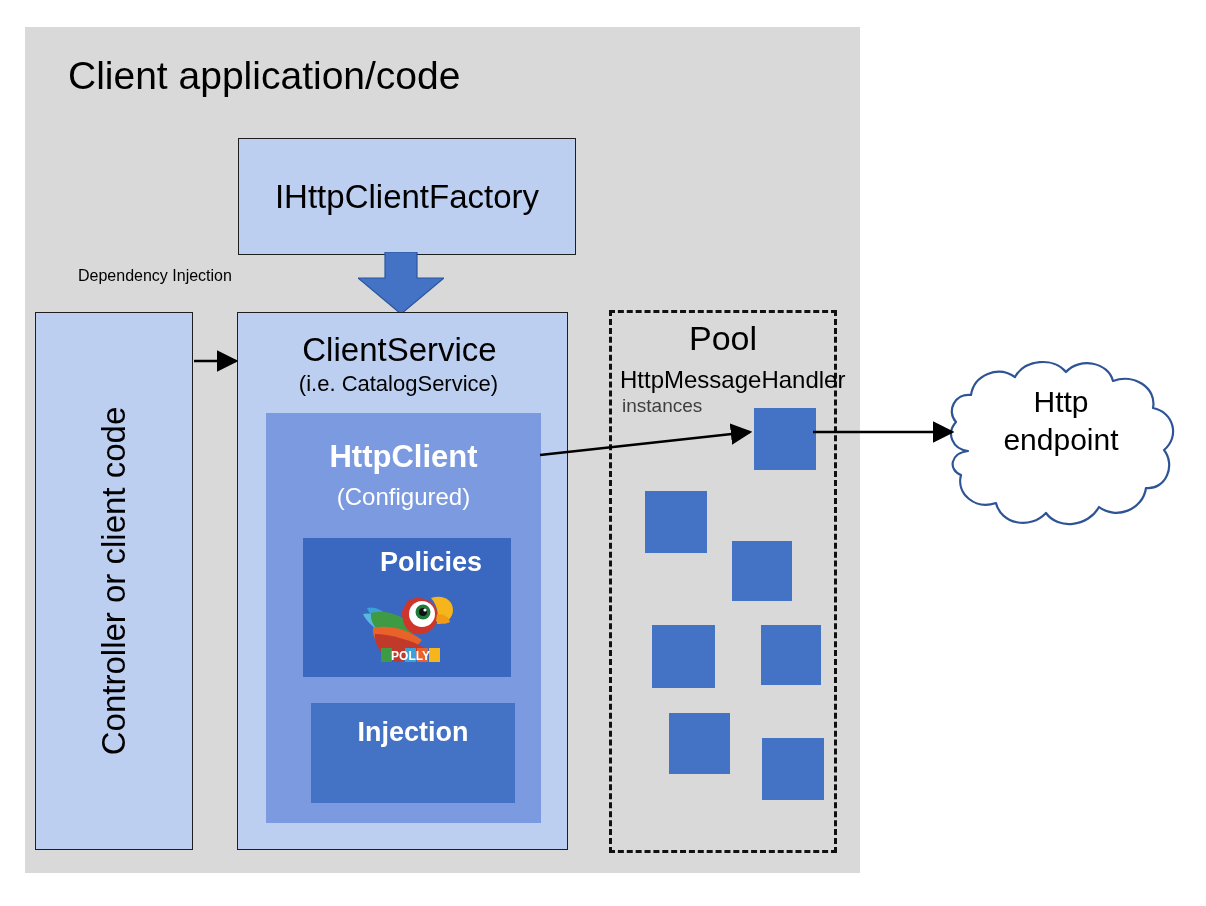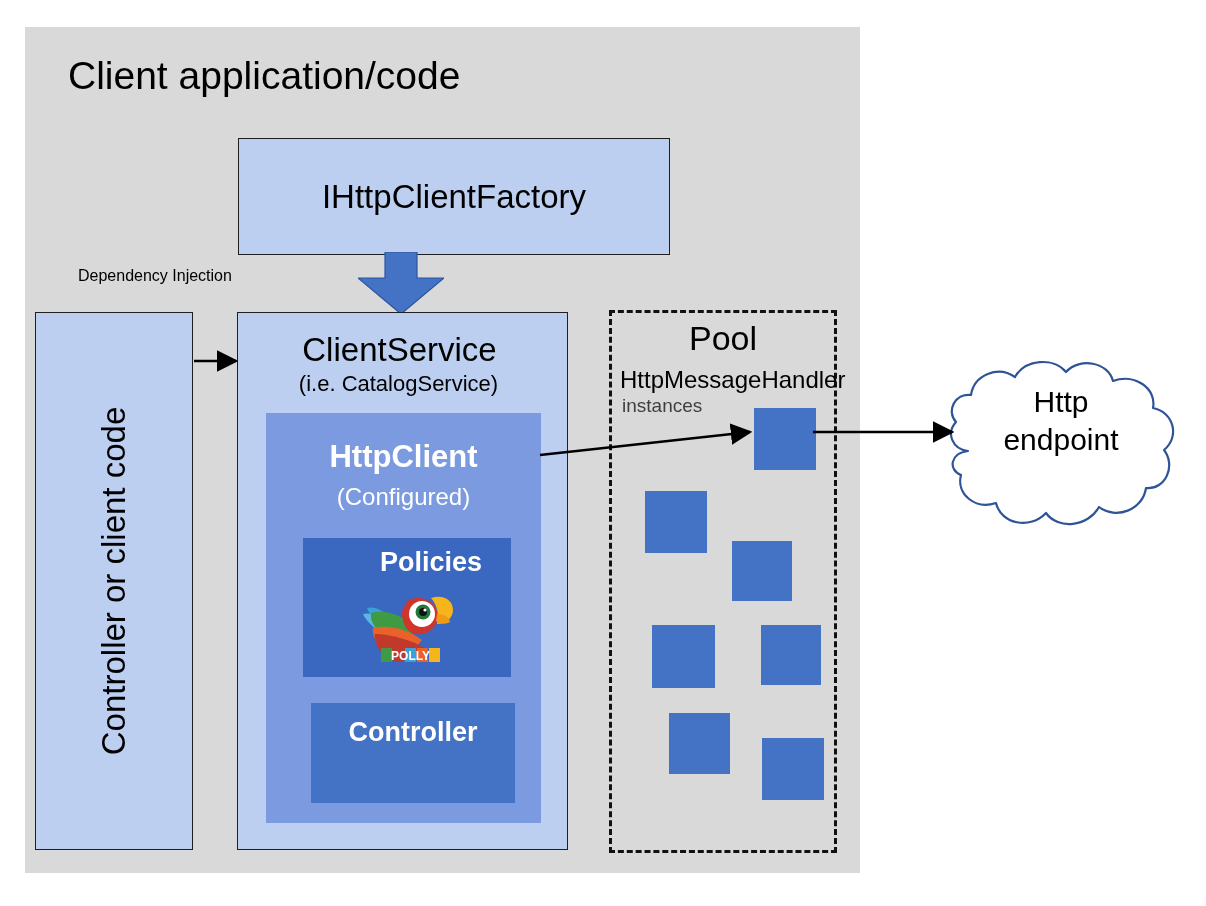--- a/index.html
+++ b/index.html
@@ -44,21 +44,21 @@
     position: absolute;
     background: #bdcff0;
     border: 1.6px solid #1f1f1f;
     box-sizing: border-box;
   }
 
   
   .factory-box {
     left: 238px;
     top: 138px;
-    width: 432px;
+    width: 338px;
     height: 117px;
   }
   .factory-label {
     position: absolute;
     left: 0; right: 0;
     top: 50%;
     transform: translateY(-50%);
     text-align: center;
     font-size: 33px;
     color: #000;
@@ -336,21 +336,21 @@
           <rect x="22" y="64" width="11" height="14" fill="#3f9b43"></rect>
           <rect x="34" y="64" width="11" height="14" fill="#c0392b"></rect>
           <rect x="46" y="64" width="11" height="14" fill="#3aa0d8"></rect>
           <rect x="58" y="64" width="11" height="14" fill="#e8622a"></rect>
           <rect x="70" y="64" width="11" height="14" fill="#f5b51b"></rect>
           <text x="51.5" y="75.5" font-family="'Liberation Sans', sans-serif" font-size="12" font-weight="bold" fill="#ffffff" text-anchor="middle">POLLY</text>
         </svg>
       </div>
 
       <div class="handlers-box">
-        <div class="handlers-line handlers-line-1">Controller</div>
+        <div class="handlers-line handlers-line-1">Injection</div>
       </div>
     </div>
   </div>
 
   <div class="pool-box">
     <div class="pool-title">Pool</div>
     <div class="pool-sub1">HttpMessageHandler</div>
     <div class="pool-sub2">instances</div>
     <div id="pool-instances">
         <div class="handler-sq" style="left: 142px; top: 95px; width: 62px; height: 62px; background: rgb(68, 114, 196);"></div>

